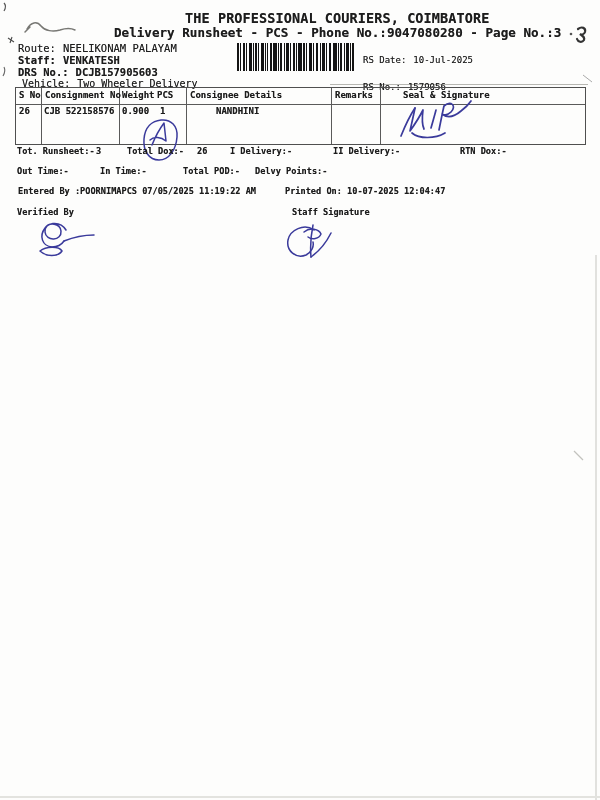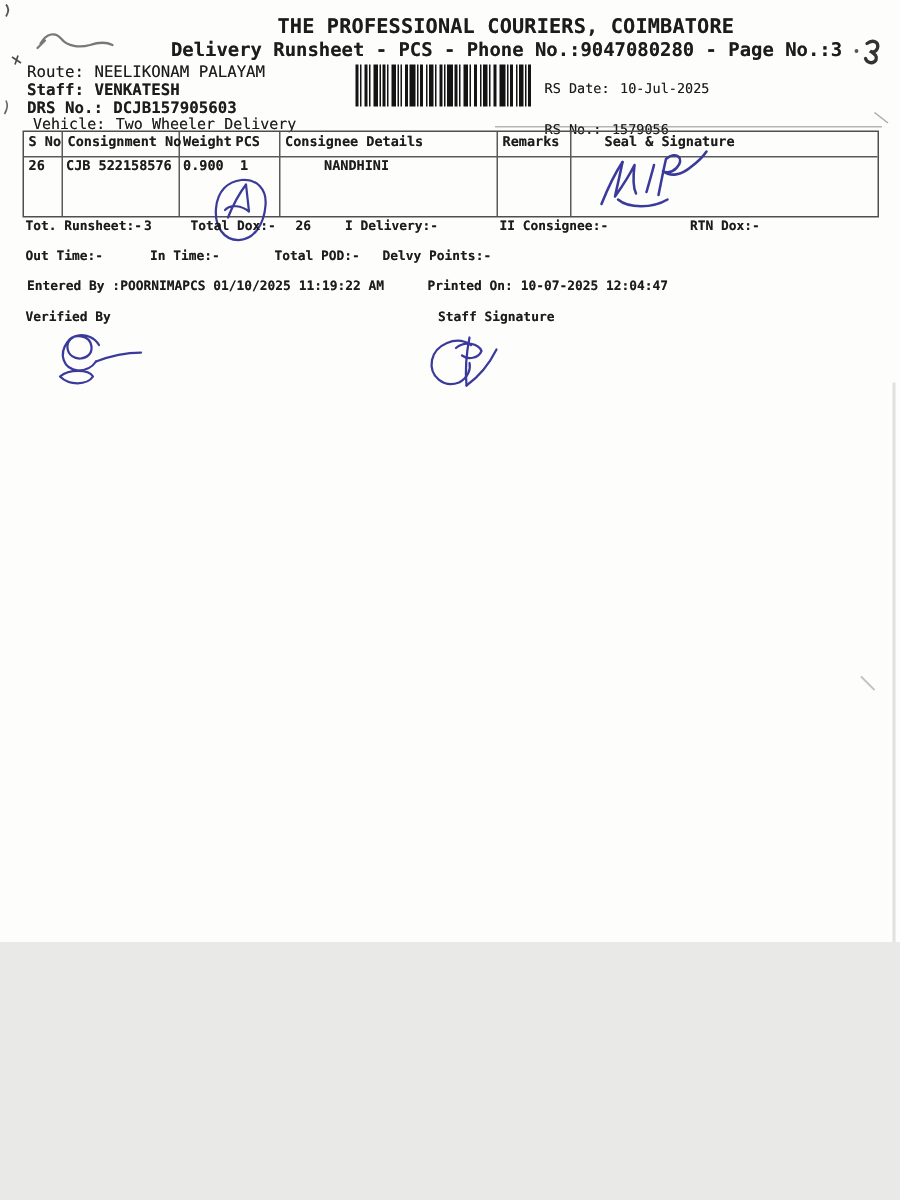--- a/index.html
+++ b/index.html
@@ -1,18 +1,18 @@
 <!DOCTYPE html>
 <html><head>
 <meta charset="utf-8">
 <style>
   html,body{margin:0;padding:0;background:#e9e9e7;}
   .page{
     position:relative;
-    width:600px;height:628px;
+    width:600px;height:800px;
     background:#fdfdfc;
     overflow:hidden;
     font-family:"DejaVu Sans Mono", monospace;
     color:#1c1c1c;
   }
   .t{
     position:absolute;
     white-space:pre;
     line-height:1;
     text-shadow:0 0 .4px rgba(0,0,0,.5);
@@ -161,29 +161,29 @@
       <path d="M20,3 C30,2 37,9 36,20 C35,33 28,43 18,43 C8,43 2,34 3,22 C4,10 11,4 20,3"></path>
       <path d="M11,28 C15,18 20,10 23,6 L25,24 C20,20 13,19 9,23"></path>
     </g>
   </svg>
 
   <div class="t b fs-sum" style="left:17px;top:147px;">Tot. Runsheet:-</div>
   <div class="t b fs-sum" style="left:96px;top:147px;">3</div>
   <div class="t b fs-sum" style="left:127px;top:147px;">Total Dox:-</div>
   <div class="t b fs-sum" style="left:197px;top:147px;">26</div>
   <div class="t b fs-sum" style="left:230px;top:147px;">I Delivery:-</div>
-  <div class="t b fs-sum" style="left:333px;top:147px;">II Consignee:-</div>
+  <div class="t b fs-sum" style="left:333px;top:147px;">II Delivery:-</div>
   <div class="t b fs-sum" style="left:460px;top:147px;">RTN Dox:-</div>
 
   <div class="t b fs-sum" style="left:17px;top:167px;">Out Time:-</div>
   <div class="t b fs-sum" style="left:100px;top:167px;">In Time:-</div>
   <div class="t b fs-sum" style="left:183px;top:167px;">Total POD:-</div>
   <div class="t b fs-sum" style="left:255px;top:167px;">Delvy Points:-</div>
 
-  <div class="t b fs-sum" style="left:18px;top:187px;">Entered By :POORNIMAPCS 01/10/2025 11:19:22 AM</div>
+  <div class="t b fs-sum" style="left:18px;top:187px;">Entered By :POORNIMAPCS 07/05/2025 11:19:22 AM</div>
   <div class="t b fs-sum" style="left:285px;top:187px;">Printed On: 10-07-2025 12:04:47</div>
   <div class="t b fs-sum" style="left:17px;top:208px;">Verified By</div>
   <div class="t b fs-sum" style="left:273px;top:208px;padding-left:19px;">Staff Signature</div>
 
   <svg class="ink" style="left:28px;top:218px;" width="72" height="45" viewBox="0 0 72 45">
     <g stroke-width="1.5">
       <path d="M38,12 C32,2 16,4 17,14 C18,24 34,23 33,13 C32,5 21,4 17,10 C11,18 14,28 24,29 C30,29 34,26 36,23"></path>
       <path d="M36,23 C46,19 58,17 66,17"></path>
       <path d="M12,33 C18,39 30,39 34,33 C31,28 18,28 12,33"></path>
     </g>

